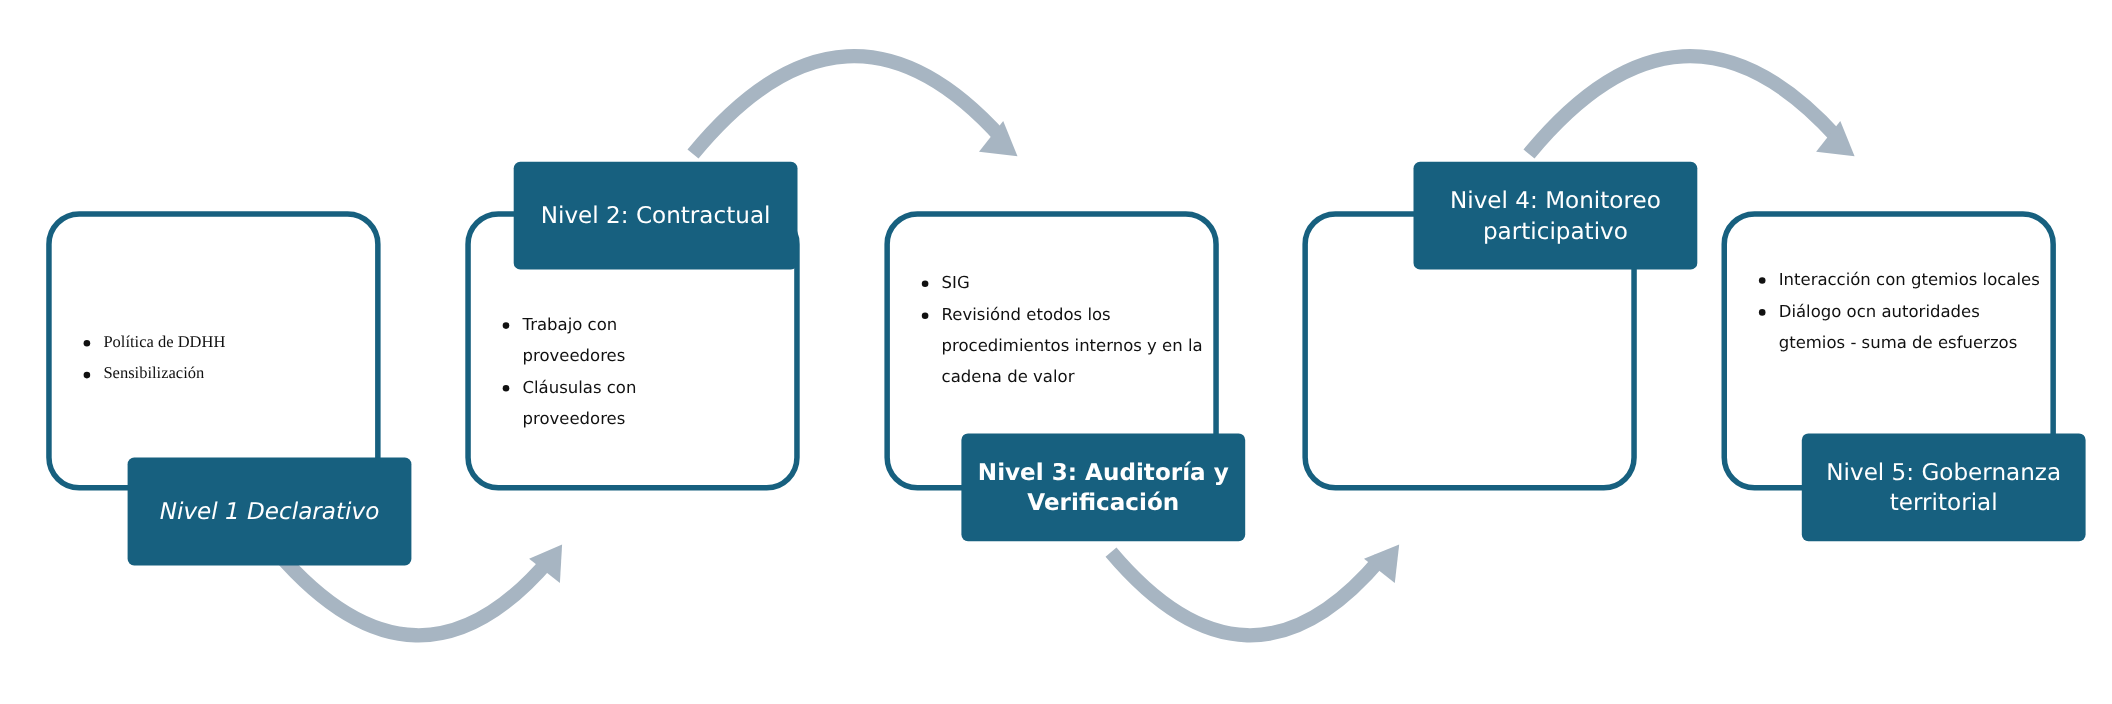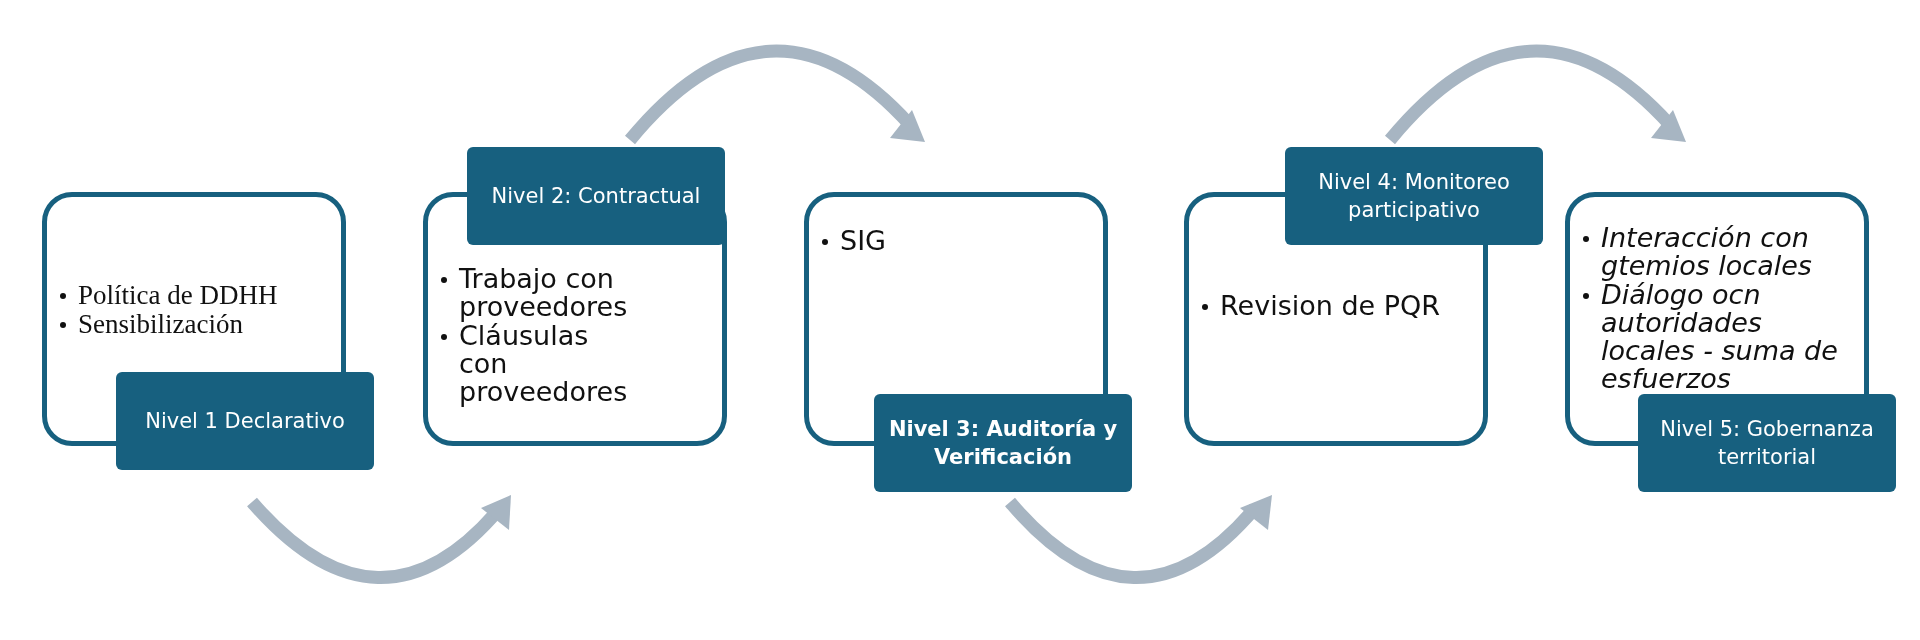--- a/index.html
+++ b/index.html
@@ -14,22 +14,22 @@
   }
   .label {
     position: absolute; box-sizing: border-box;
     width: 258px; height: 98px;
     background: #17607f; border-radius: 6px;
     color: #ffffff; font-size: 21px; line-height: 28px;
     display: flex; align-items: center; justify-content: center; text-align: center;
     padding: 0 10px;
   }
   .bullets {
-    position: absolute; margin: 0; padding: 0; list-style: none;
-    font-size: 27px; line-height: 28px; color: #111111;
+    position: absolute; margin: 16px; padding: 0; list-style: none;
+    font-size: 15px; line-height: 28px; color: #111111;
   }
   .bullets li { position: relative; padding-left: 21px; margin: 0 0 1px 0; }
   .bullets li::before {
     content: ""; position: absolute; left: 3px; top: 12px;
     width: 6px; height: 6px; border-radius: 50%; background: #111111;
   }
 </style>
 </head>
 <body>
 
@@ -56,41 +56,41 @@
       <path d="M 1390 140 Q 1530 -30 1670 125" fill="none" stroke="#a7b5c2" stroke-width="13" stroke-linecap="butt"></path>
       <polygon points="1686,142 1651,138 1673,110" fill="#a7b5c2"></polygon>
     </g>
   </svg>
 
   <div class="outer" style="left:42px; top:192px;"></div>
   <ul class="bullets" style="left:57px; top:281px; width:270px;font-family:Liberation Serif, serif;">
     <li>Política de DDHH</li>
     <li>Sensibilización</li>
   </ul>
-  <div class="label" style="left:116px; top:372px;">Nivel 1 Declarativo</div>
+  <div class="label" style="left:116px; top:416px;font-style:italic;">Nivel 1 Declarativo</div>
 
   <div class="outer" style="left:423px; top:192px;"></div>
   <div class="label" style="left:467px; top:147px;">Nivel 2: Contractual</div>
   <ul class="bullets" style="left:438px; top:265px; width:190px;">
     <li>Trabajo con proveedores</li>
     <li>Cláusulas con proveedores</li>
   </ul>
 
   <div class="outer" style="left:804px; top:192px;"></div>
   <ul class="bullets" style="left:819px; top:227px; width:285px;">
     <li>SIG</li>
+    <li>Revisiónd etodos los procedimientos internos y en la cadena de valor</li>
   </ul>
   <div class="label" style="left:874px; top:394px;font-weight:bold;">Nivel 3: Auditoría y Verificación</div>
 
   <div class="outer" style="left:1184px; top:192px;"></div>
   <div class="label" style="left:1257px; top:147px;margin-left:28px;">Nivel 4: Monitoreo participativo</div>
   <ul class="bullets" style="left:1199px; top:292px; width:270px;">
-    <li>Revision de PQR</li>
   </ul>
 
   <div class="outer" style="left:1565px; top:192px;"></div>
-  <ul class="bullets" style="left:1580px; top:224px; width:265px;font-style:italic;">
+  <ul class="bullets" style="left:1580px; top:224px; width:265px;">
     <li>Interacción con gtemios locales</li>
-    <li>Diálogo ocn autoridades locales - suma de esfuerzos</li>
+    <li>Diálogo ocn autoridades gtemios - suma de esfuerzos</li>
   </ul>
   <div class="label" style="left:1638px; top:394px;">Nivel 5: Gobernanza territorial</div>
 
 </div>
 
 </body></html>

